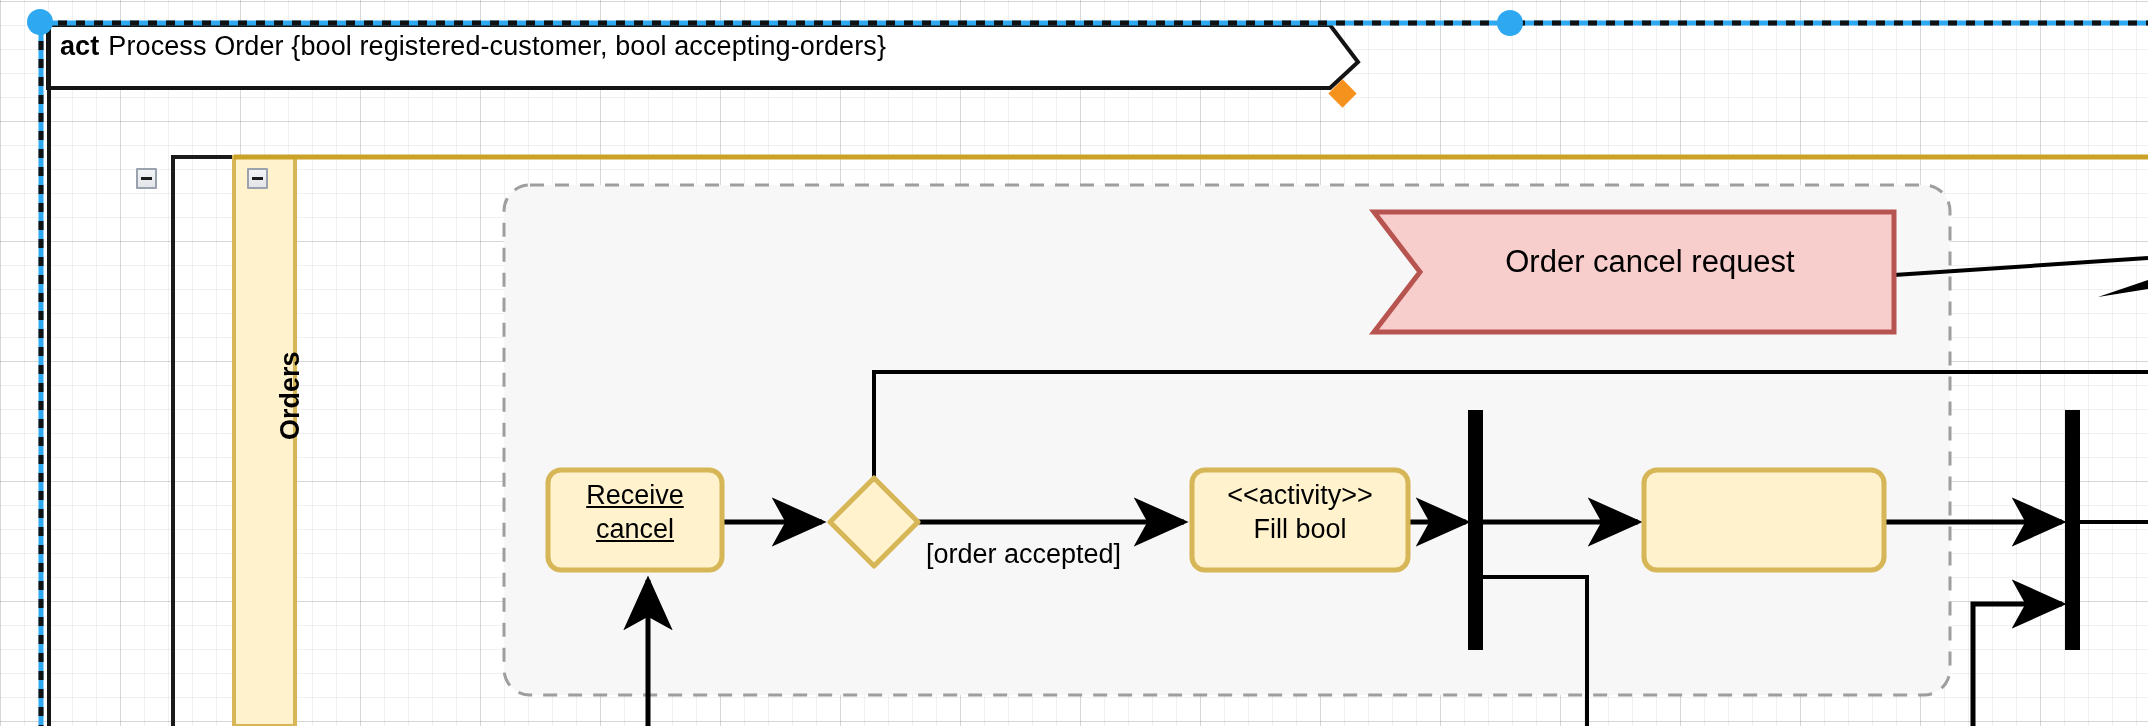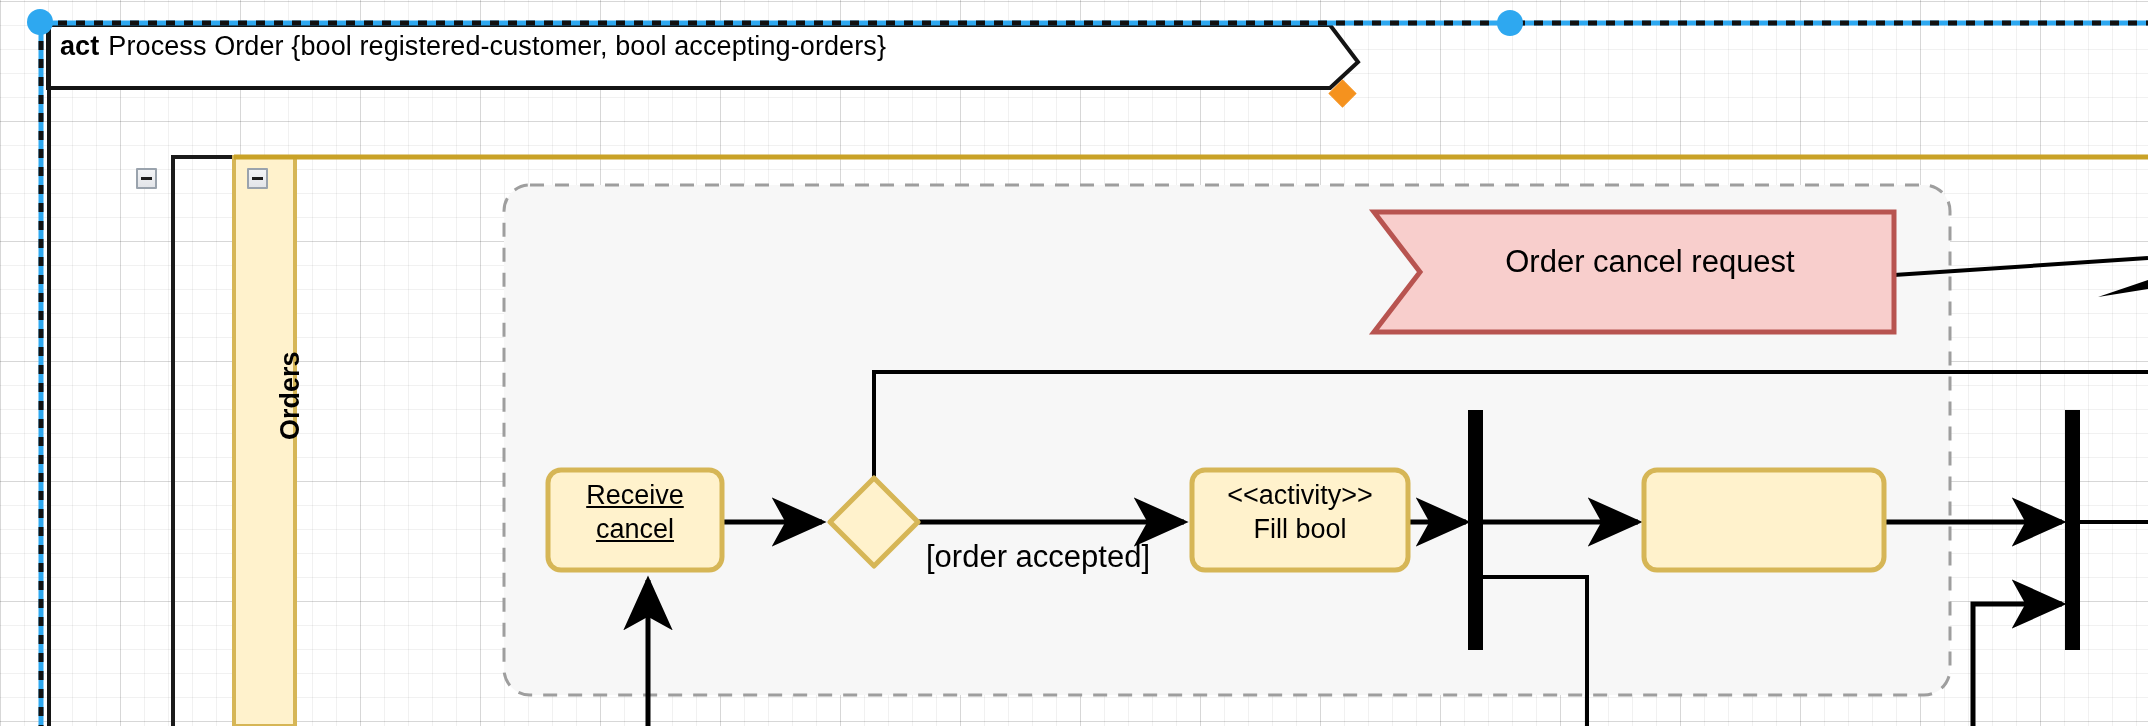--- a/index.html
+++ b/index.html
@@ -91,21 +91,21 @@
     display: flex;
     flex-direction: column;
     align-items: center;
   }
   #txt-receive-order { left: 560px; top: 478px; width: 150px; height: 84px; text-decoration: underline; }
   #txt-fill-order    { left: 1193px; top: 478px; width: 214px; height: 84px; }
   #txt-prepare-ship  { left: 1645px; top: 478px; width: 238px; height: 84px; }
   #txt-cancel-req    { left: 1430px; top: 245px; width: 440px; height: 40px; font-size: 31px; }
   #txt-guard {
     left: 926px; top: 539px;
-    font-size: 31px;
+    font-size: 27px;
     color: #000000;
     text-align: right;
   }
 </style>
 </head>
 <body>
 
 <div id="canvas">
 
   <svg id="svg-layer" xmlns="http://www.w3.org/2000/svg" viewBox="0 0 2148 726">

